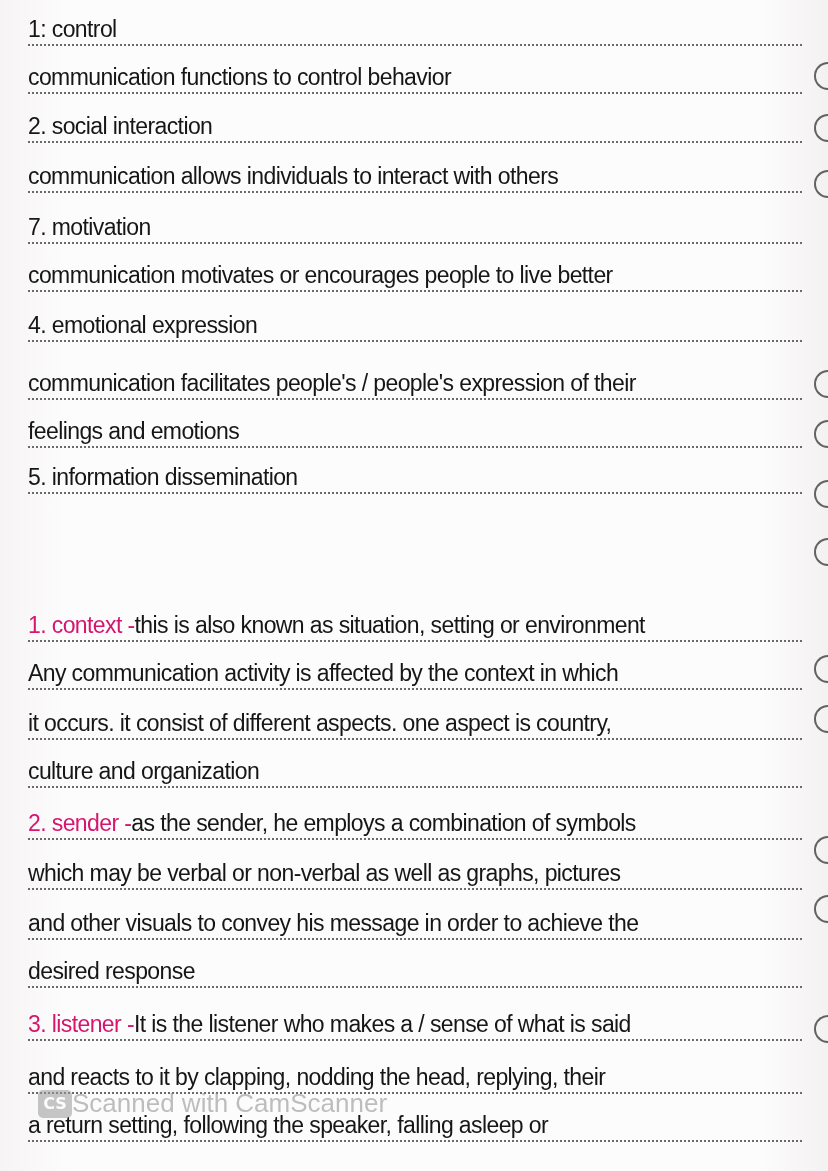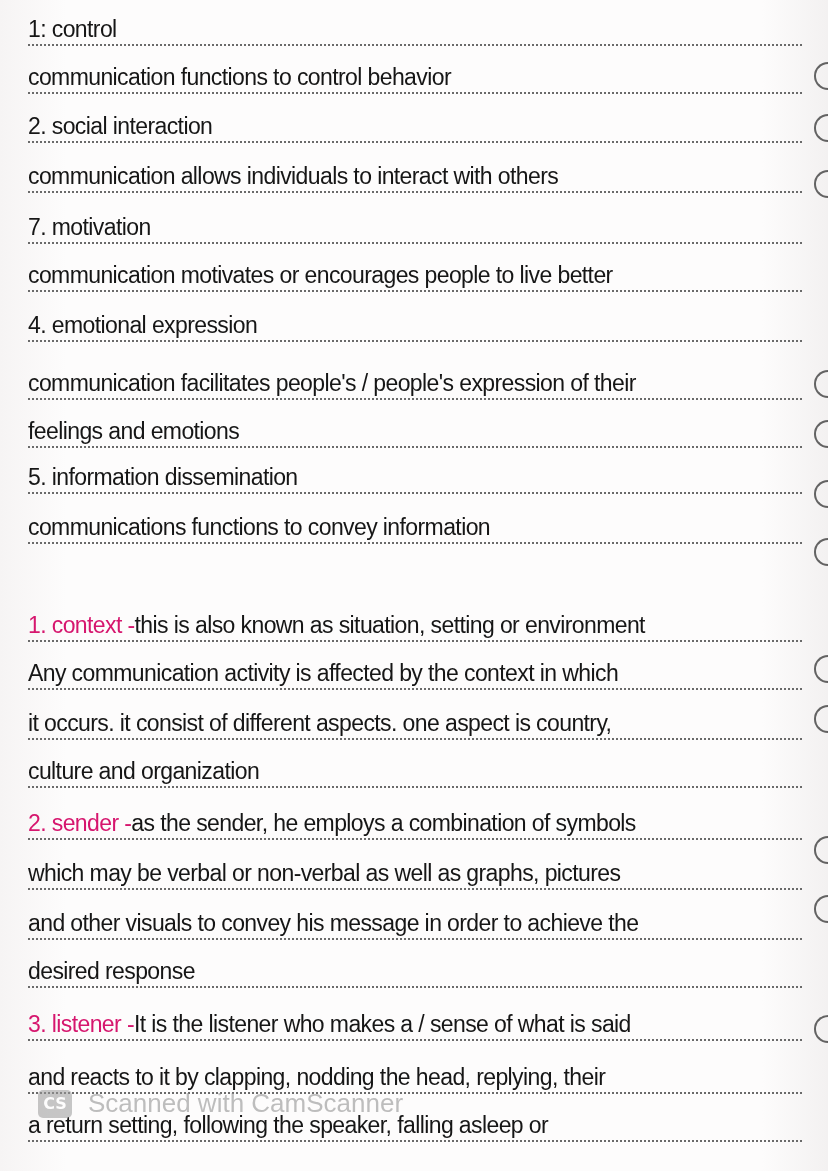--- a/index.html
+++ b/index.html
@@ -29,21 +29,21 @@
     transform-origin: left bottom;
   }
   .line .pink { color: #d6166e; }
   .ring {
     position: absolute; right: 0; width: 12px; height: 24px;
     border: 2px solid #333; border-right: none; border-radius: 14px 0 0 14px;
     opacity: 0.75;
   }
   .watermark {
     position: absolute; left: 38px; top: 1088px;
-    display: flex; align-items: center; gap: 16px;
+    display: flex; align-items: center; gap: 0;
     opacity: 0.55;
   }
   .wm-logo {
     width: 34px; height: 28px; border-radius: 5px;
     background: #9a9a9a; color: #fff;
     font: bold 16px "DejaVu Sans", sans-serif;
     display: flex; align-items: center; justify-content: center;
   }
   .wm-text {
     font: 26px "Liberation Sans", sans-serif; color: #8a8a8a; text-align: right;
@@ -76,23 +76,20 @@
     <span class="txt">4. emotional expression</span>
   </div>
   <div class="line" style="top:358px">
     <span class="txt">communication facilitates people's / people's expression of their</span>
   </div>
   <div class="line" style="top:406px">
     <span class="txt">feelings and emotions</span>
   </div>
   <div class="line" style="top:452px">
     <span class="txt">5. information dissemination</span>
-  </div>
-  <div class="line" style="top:502px">
-    <span class="txt">communications functions to convey information</span>
   </div>
   <div class="line" style="top:600px">
     <span class="txt pink">1. context - </span>
     <span class="txt">this is also known as situation, setting or environment</span>
   </div>
   <div class="line" style="top:698px">
     <span class="txt">it occurs. it consist of different aspects. one aspect is country,</span>
   </div>
   <div class="line" style="top:648px">
     <span class="txt">Any communication activity is affected by the context in which</span>

